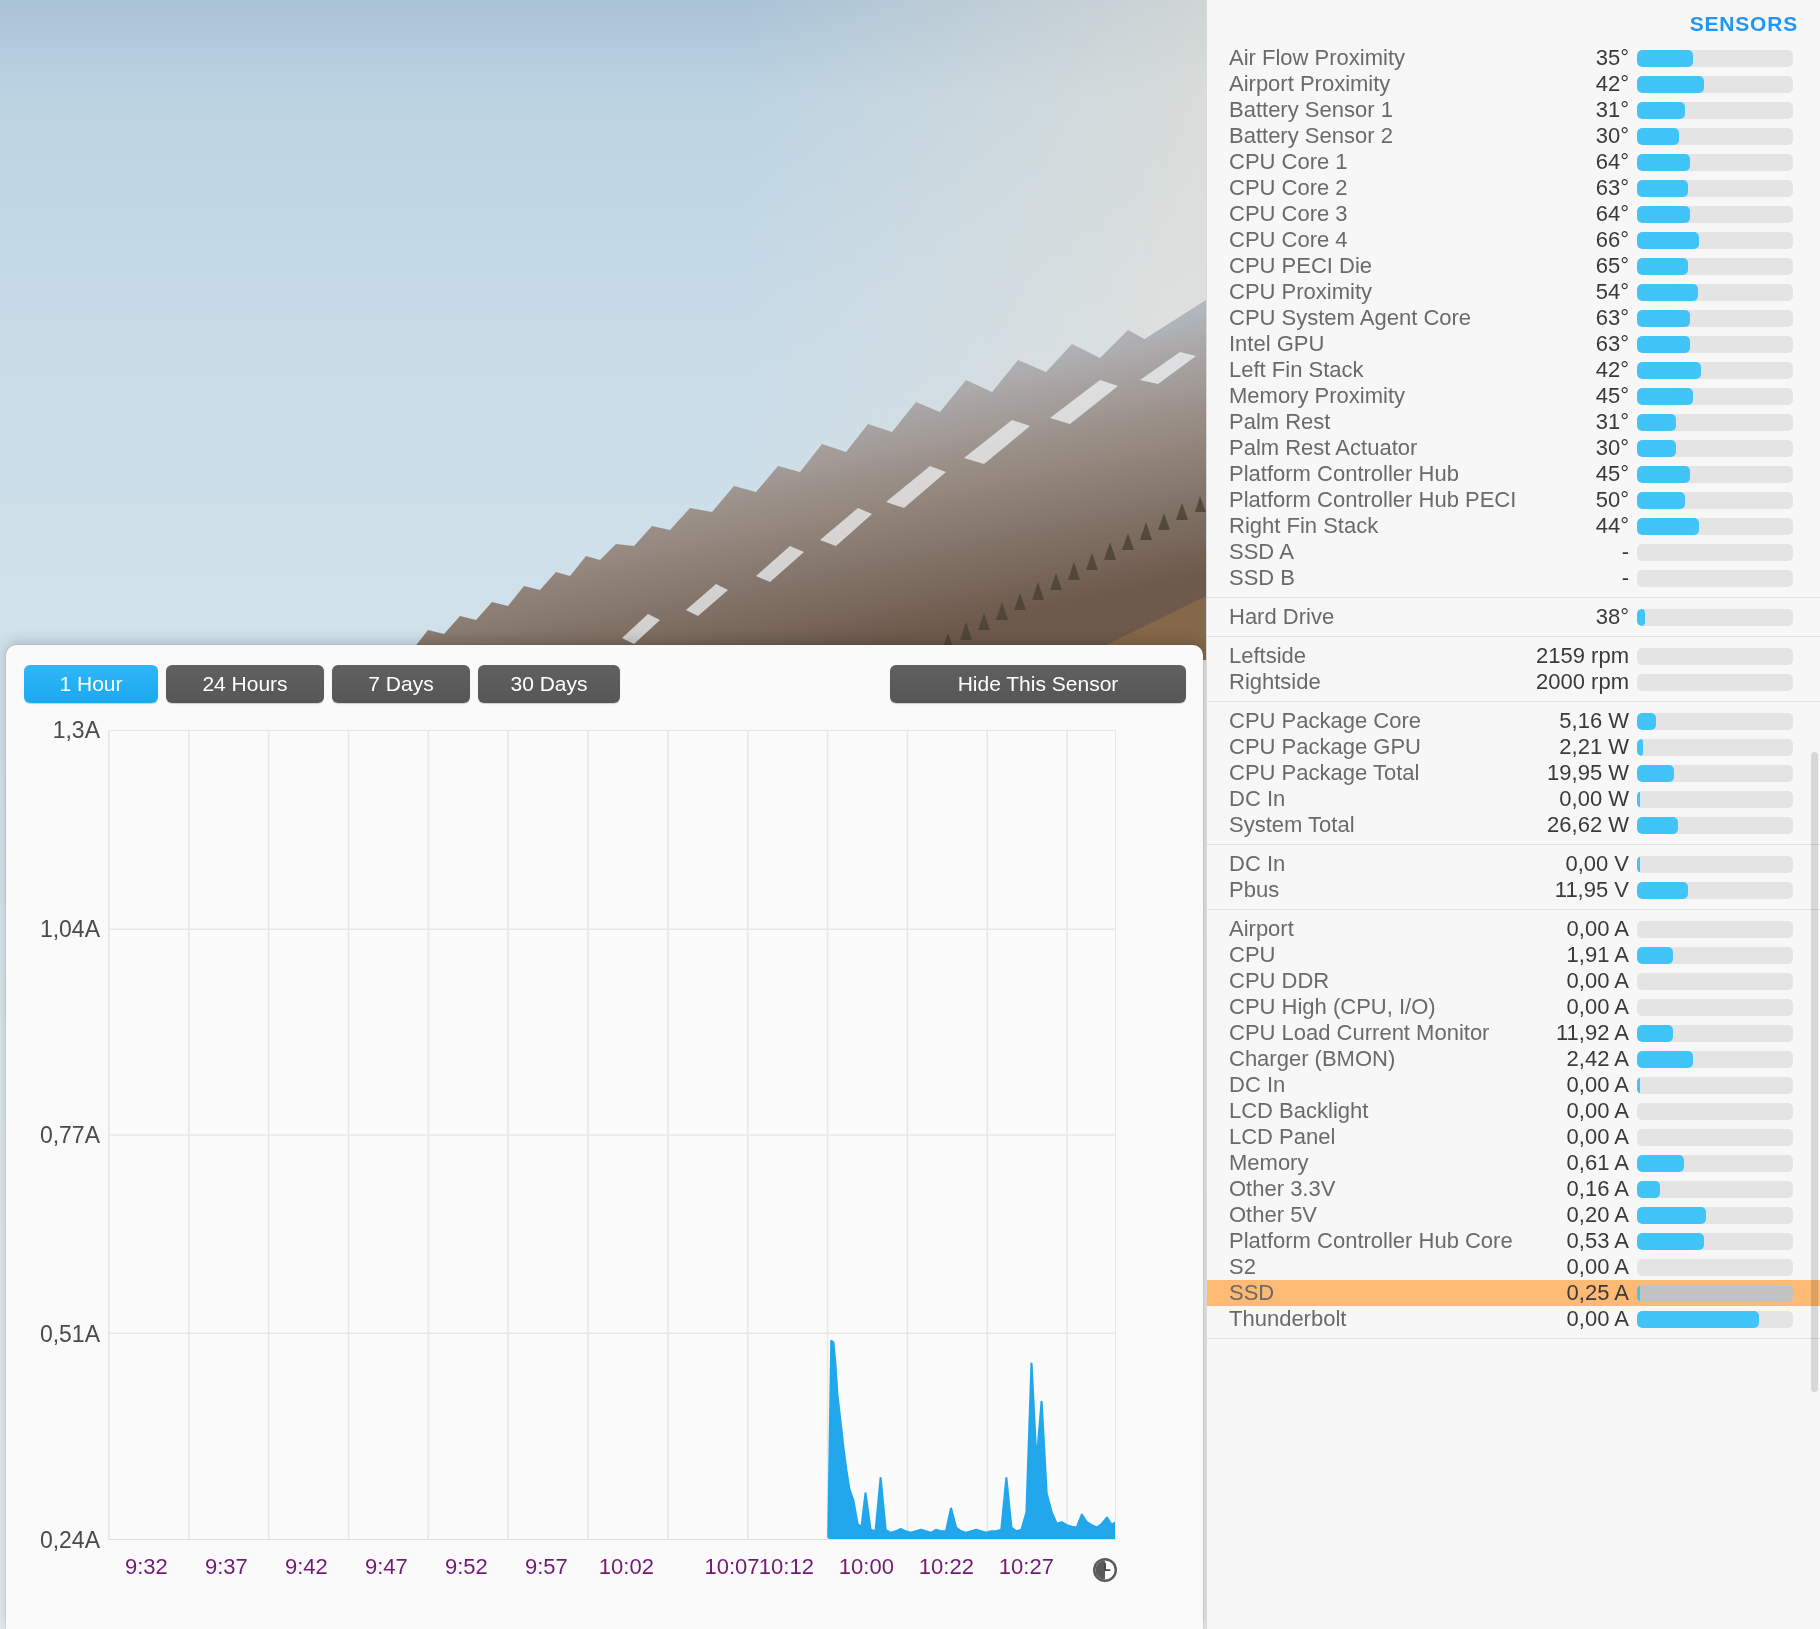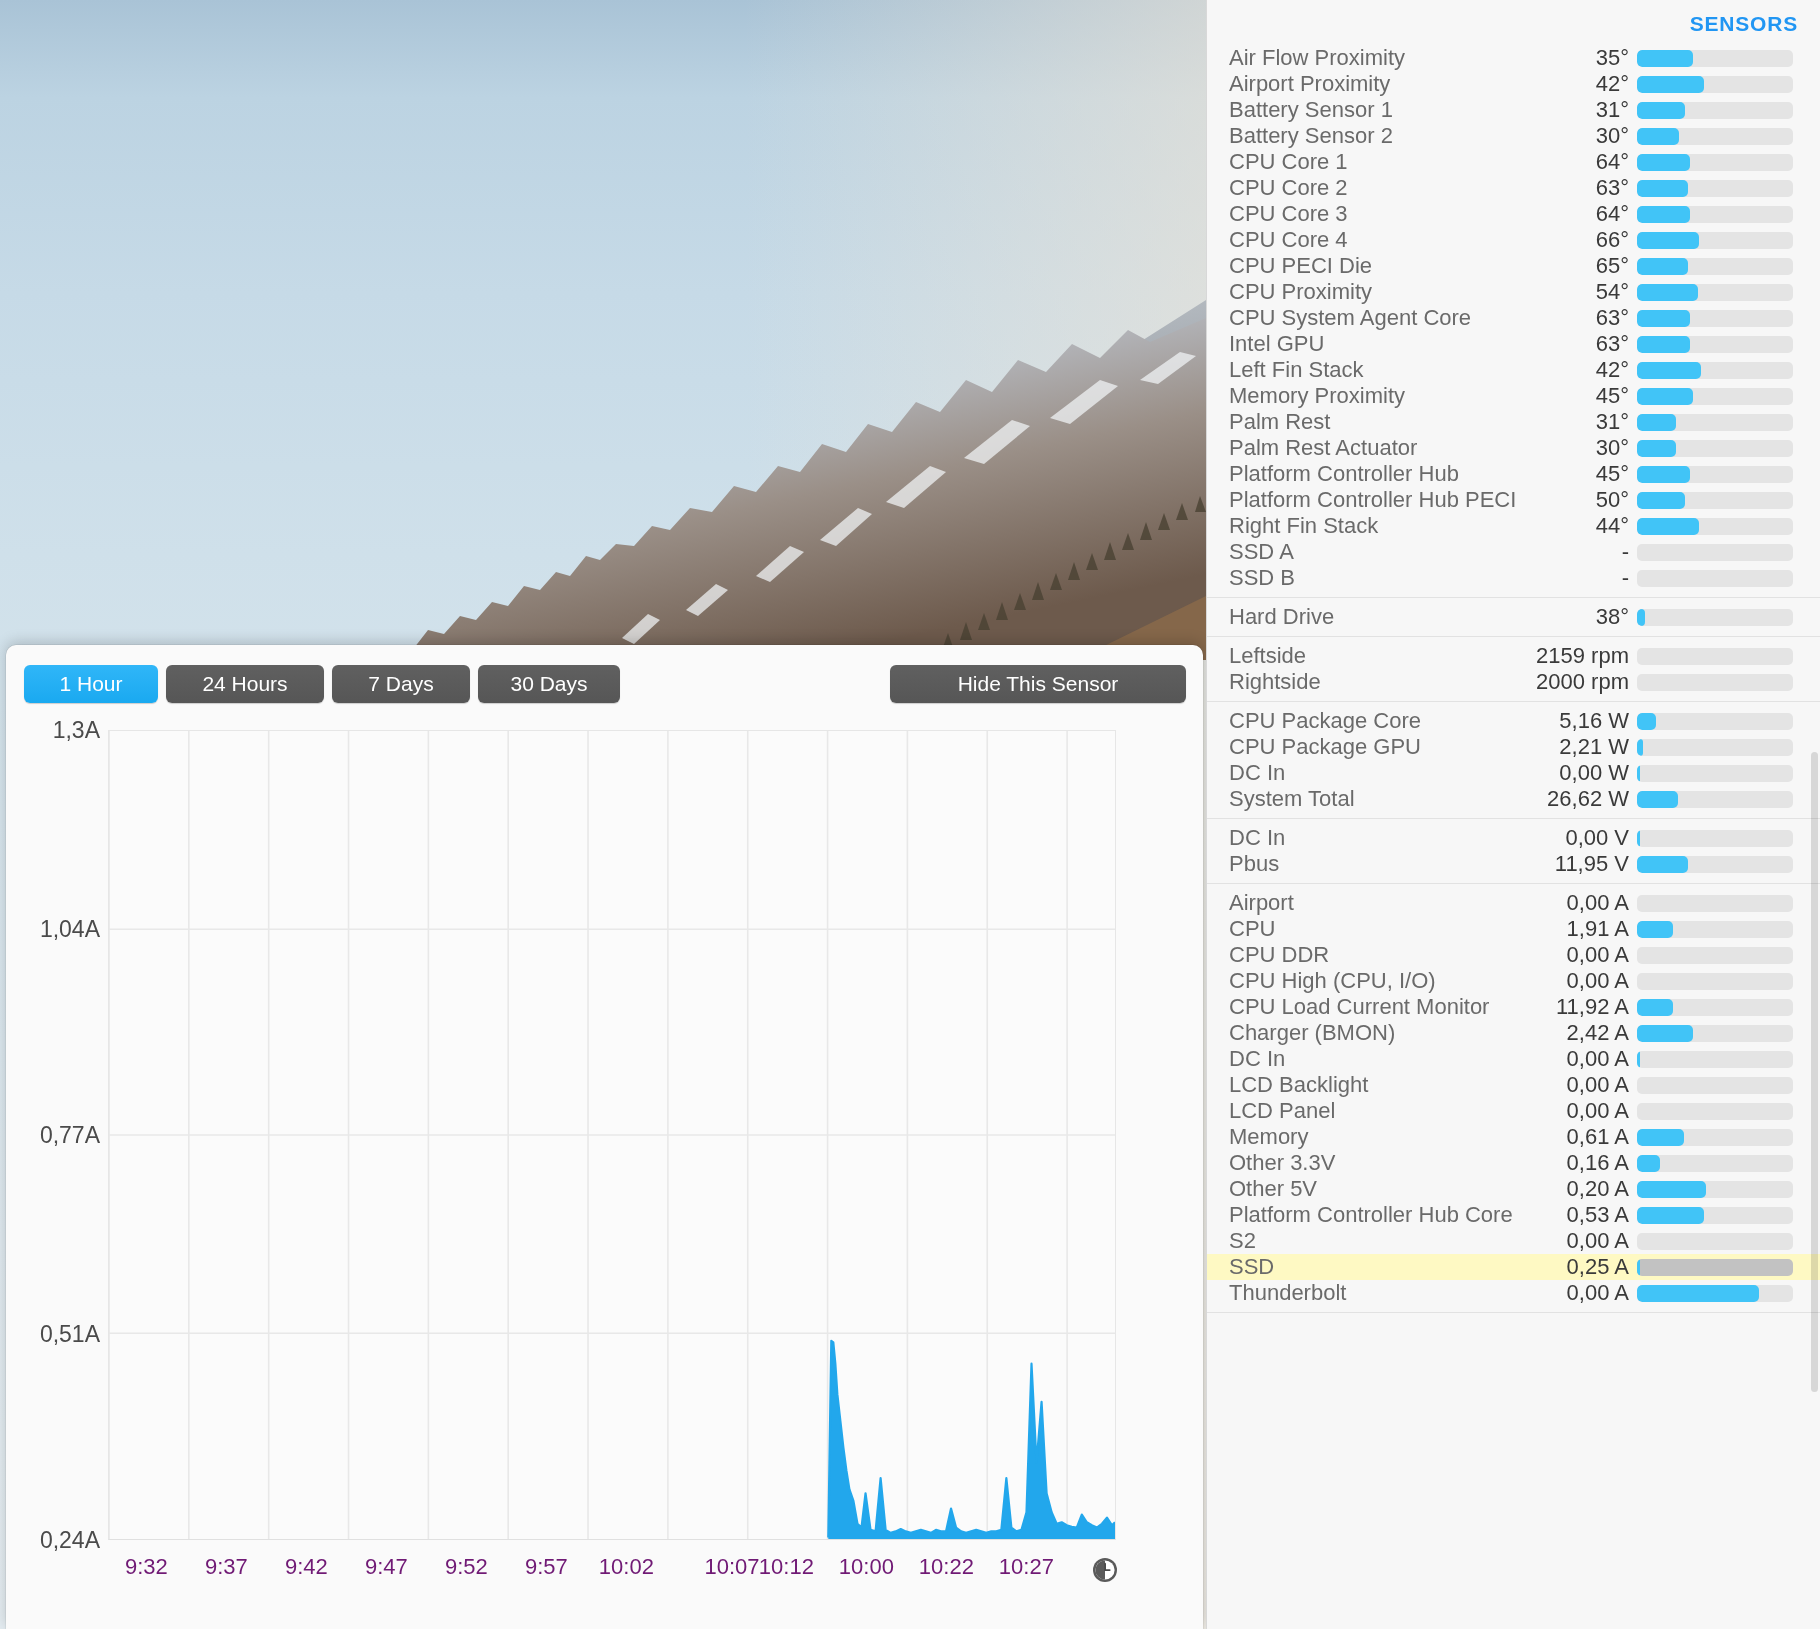--- a/index.html
+++ b/index.html
@@ -114,21 +114,21 @@
     position: absolute; right: 22px; top: 12px;
     font-size: 21px; font-weight: bold; letter-spacing: .8px;
     color: #2196f3;
   }
   #sensor-list { position: absolute; left: 0; top: 45px; width: 100%; }
   .sgroup { border-bottom: 1px solid #e2e2e2; padding: 6px 0; }
   .sgroup:first-child { border-top: none; padding-top: 0; }
   .srow {
     position: relative; height: 26px; display: flex; align-items: center;
   }
-  .srow.selected { background: #fef9c3; }
+  .srow.selected { background: #fdba74; }
   .sname {
     position: absolute; left: 22px; font-size: 22px; color: #6a6a6a;
     white-space: nowrap;
   }
   .sval {
     position: absolute; left: 232px; width: 190px; text-align: right;
     font-size: 22px; color: #3a3a3a; white-space: nowrap;
   }
   .sbar {
     position: absolute; left: 430px; top: 5px;
@@ -465,20 +465,27 @@
             </div>
           </div>
           <div class="srow">
             <div class="sname">CPU Package GPU</div>
             <div class="sval">2,21 W</div>
             <div class="sbar">
               <div class="sfill" style="width: 4%;"></div>
             </div>
           </div>
           <div class="srow">
+            <div class="sname">CPU Package Total</div>
+            <div class="sval">19,95 W</div>
+            <div class="sbar">
+              <div class="sfill" style="width: 24%;"></div>
+            </div>
+          </div>
+          <div class="srow">
             <div class="sname">DC In</div>
             <div class="sval">0,00 W</div>
             <div class="sbar">
               <div class="sfill" style="width: 2%;"></div>
             </div>
           </div>
           <div class="srow">
             <div class="sname">System Total</div>
             <div class="sval">26,62 W</div>
             <div class="sbar">

